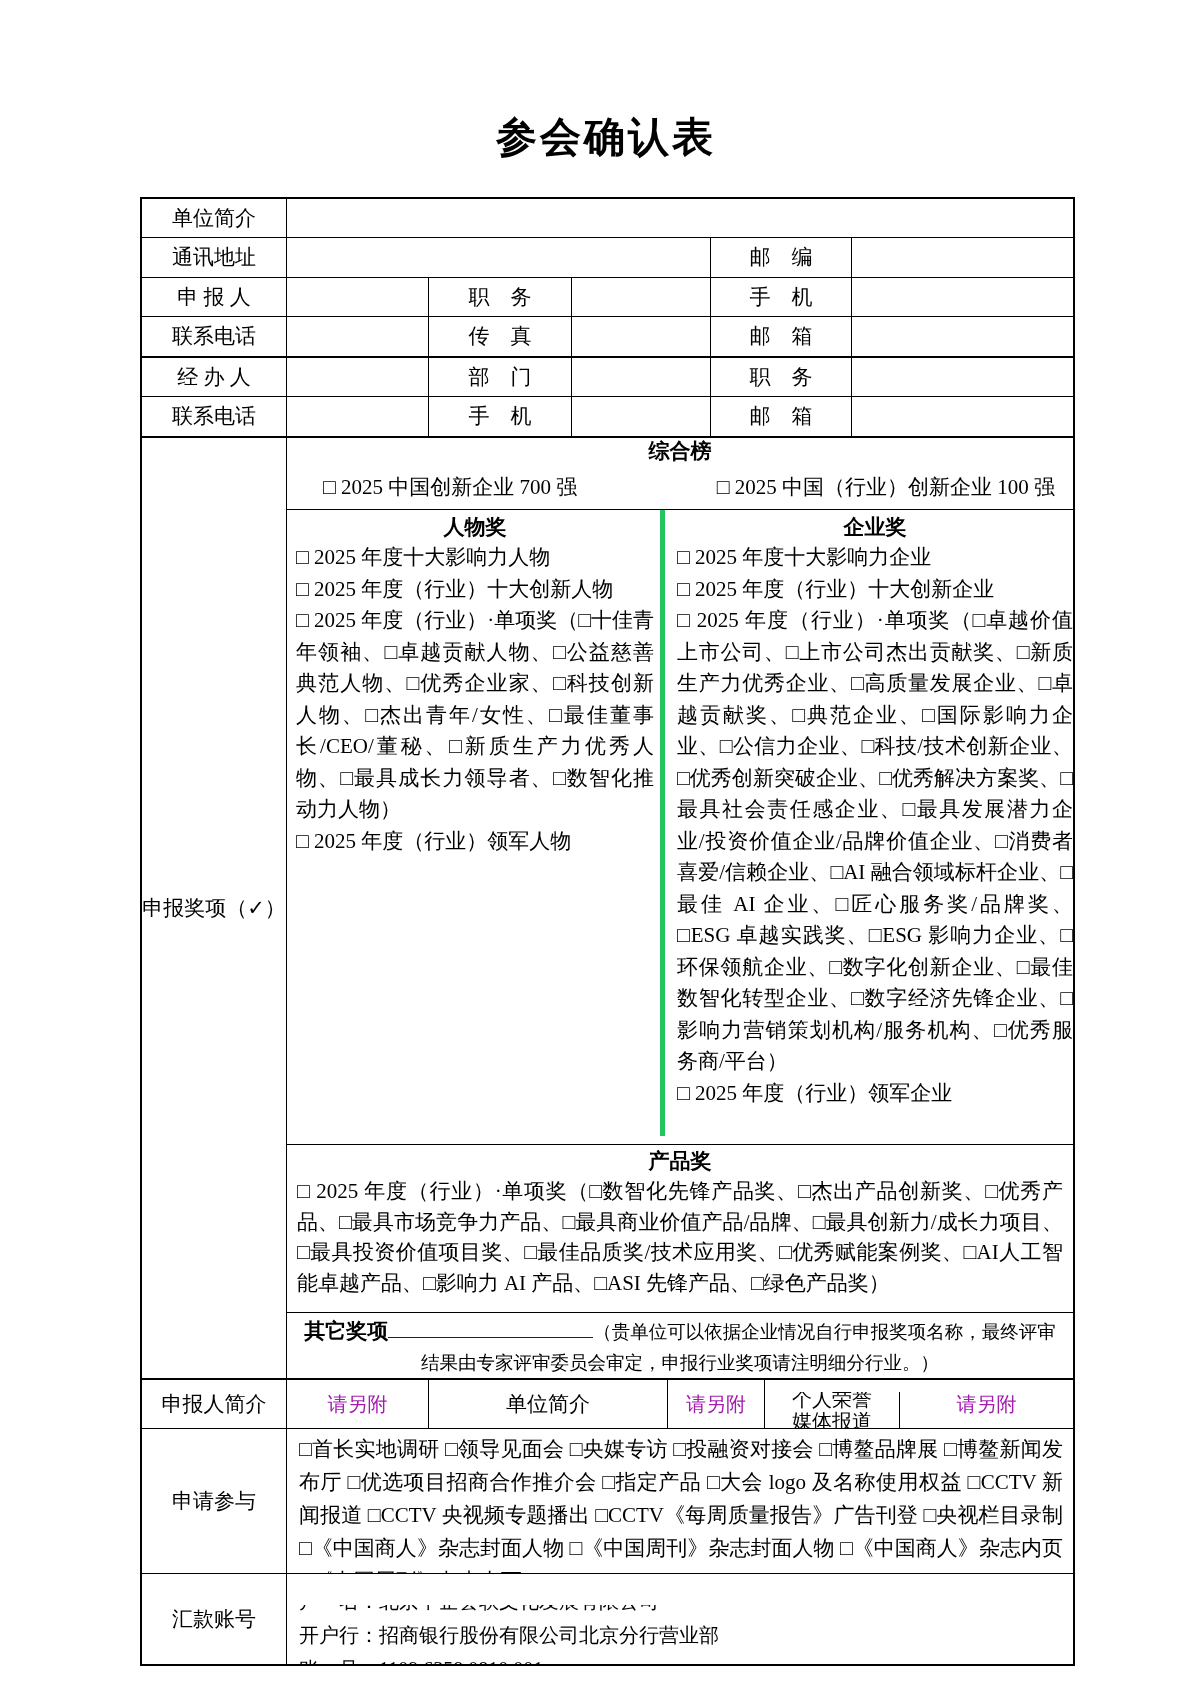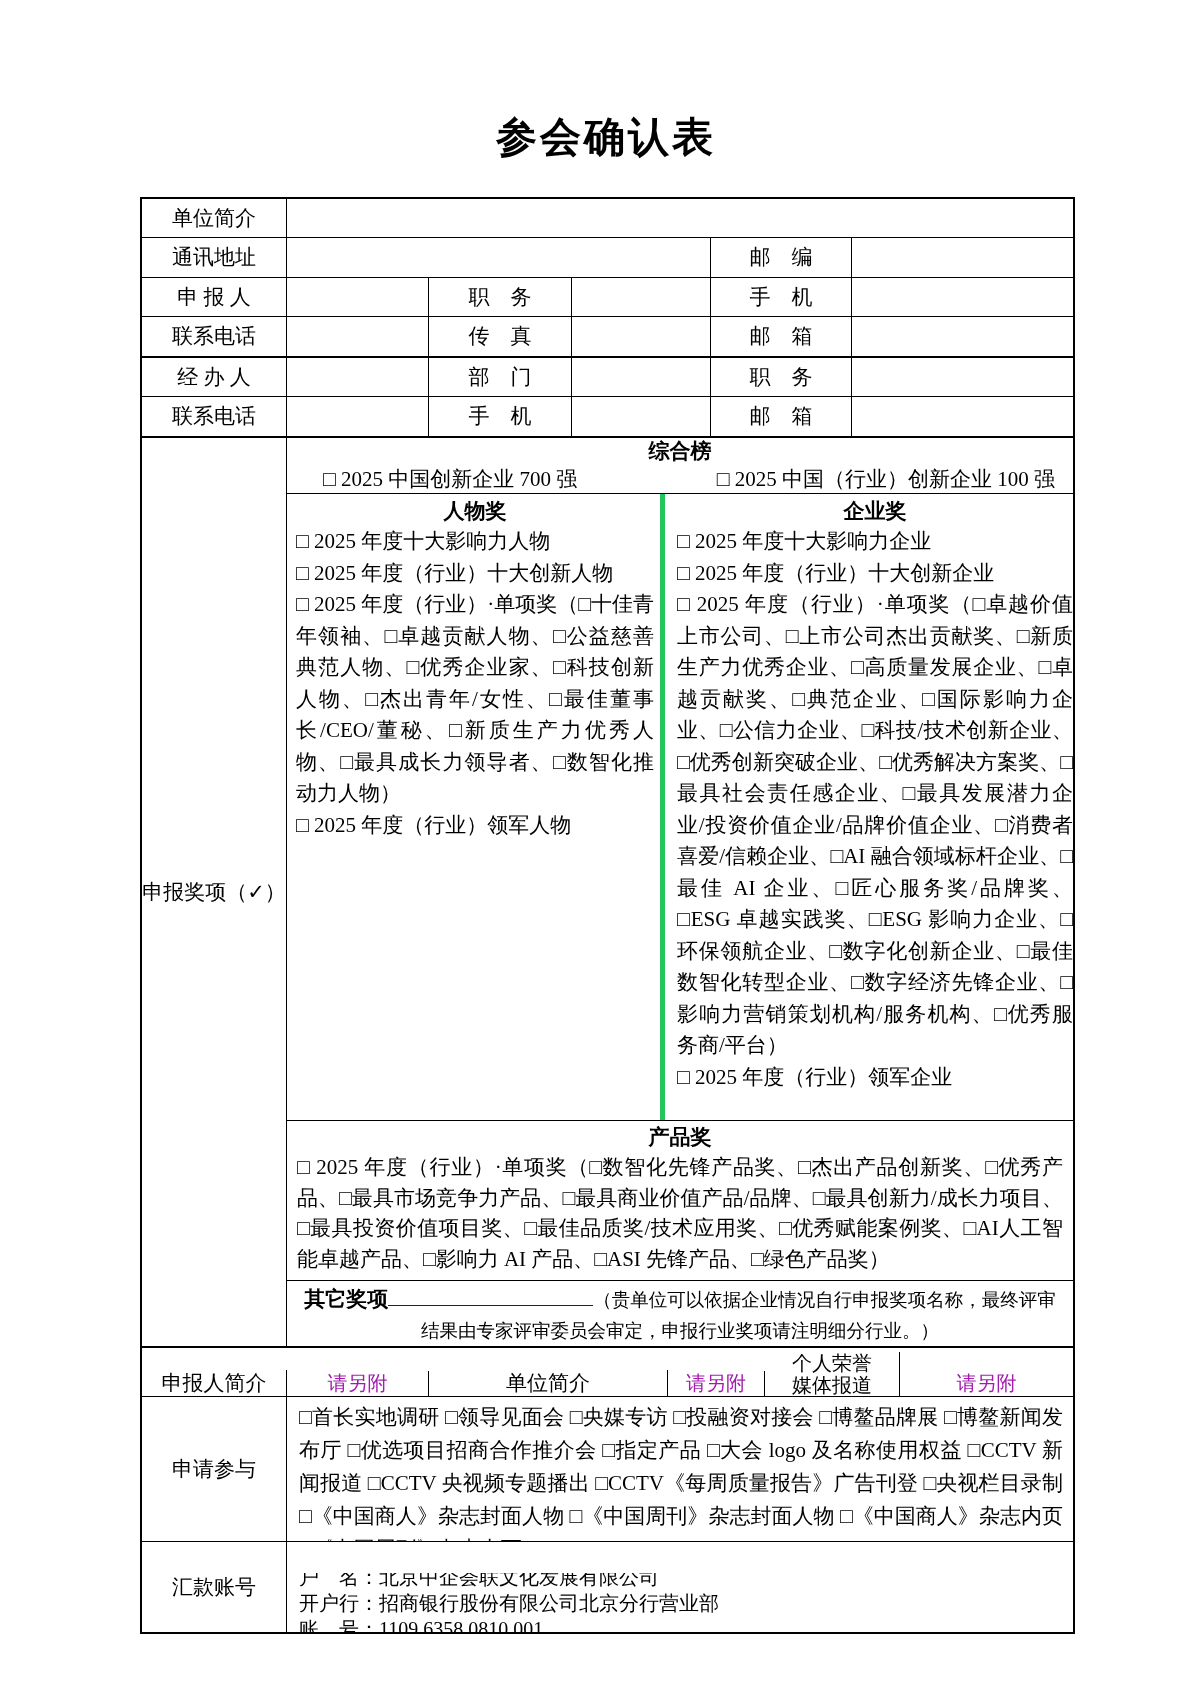--- a/index.html
+++ b/index.html
@@ -18,26 +18,26 @@
     border:2px solid #000;box-sizing:border-box;font-size:21px;line-height:1.25;
   }
   .row{display:flex;border-bottom:1px solid #000;}
   .row.thick{border-bottom-width:2px;}
   .row:last-child{border-bottom:none;}
   .cell{
     border-right:1px solid #000;box-sizing:border-box;
     display:flex;align-items:center;justify-content:center;text-align:center;
     overflow:hidden;
   }
-  .cell:last-child{border-right:none;}
+  .cell:last-child{border-right:none;gap:8px;}
   .fill{flex:1;}
   .w1{width:145px;}.w2{width:142px;}.w3{width:143px;}.w4{width:139px;}.w5{width:141px;}
   .wspan{width:424px;}        
   .wp2{width:142px;}.wp3{width:239px;}.wp4{width:97px;}.wp5{width:135px;}
-  .h38{height:38px;}.h39{height:39px;}.h48{height:48px;align-items:flex-end;}.h144{height:144px;}.h90{height:90px;}
+  .h38{height:38px;}.h39{height:39px;}.h48{height:48px;}.h144{height:144px;}.h90{height:90px;}
   .muted{color:#a21caf;font-size:20px;}
   .two-line{flex-direction:column;line-height:22px;font-size:20px;margin-top:12px;}
 
   
   .awards-label{flex-direction:row;line-height:37px;}
   .awards-content{flex:1;display:flex;flex-direction:column;align-items:stretch;padding:0;}
   .comp-header{height:27px;line-height:27px;text-align:center;font-weight:bold;}
   .comp-options{height:28px;display:flex;justify-content:space-between;align-items:center;
     padding:0 18px 0 36px;}
   .subtable{display:flex;border-top:1px solid #000;height:627px;box-sizing:border-box;}

